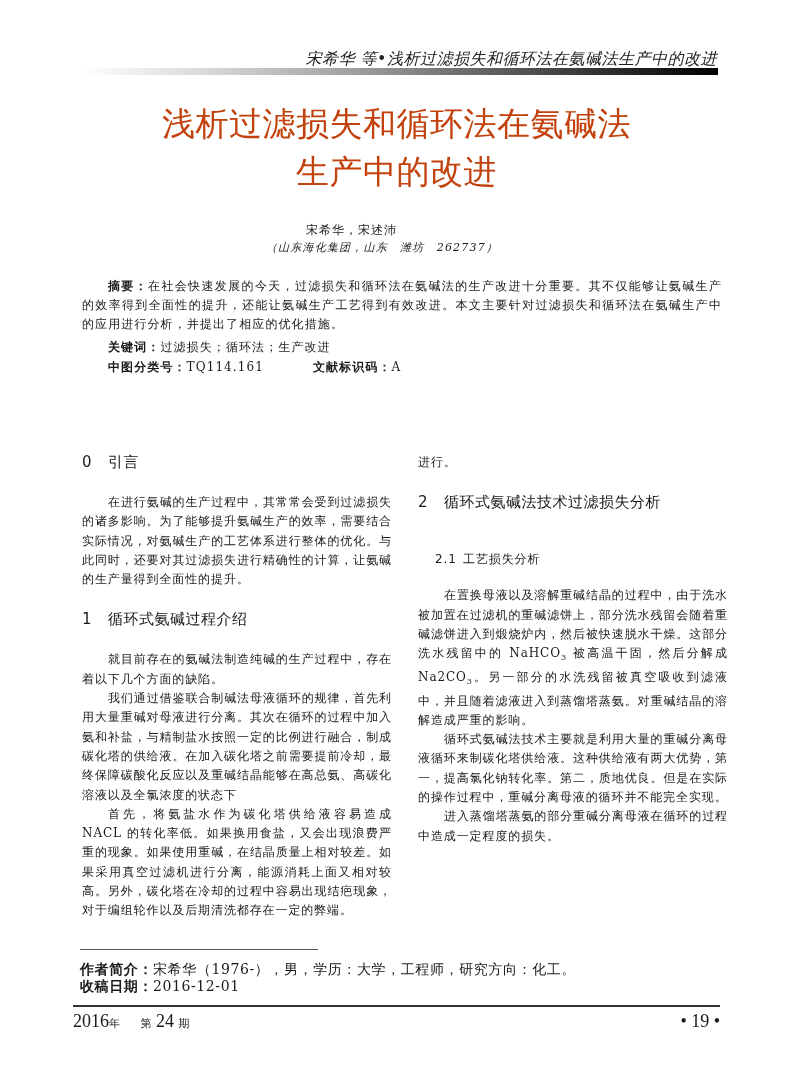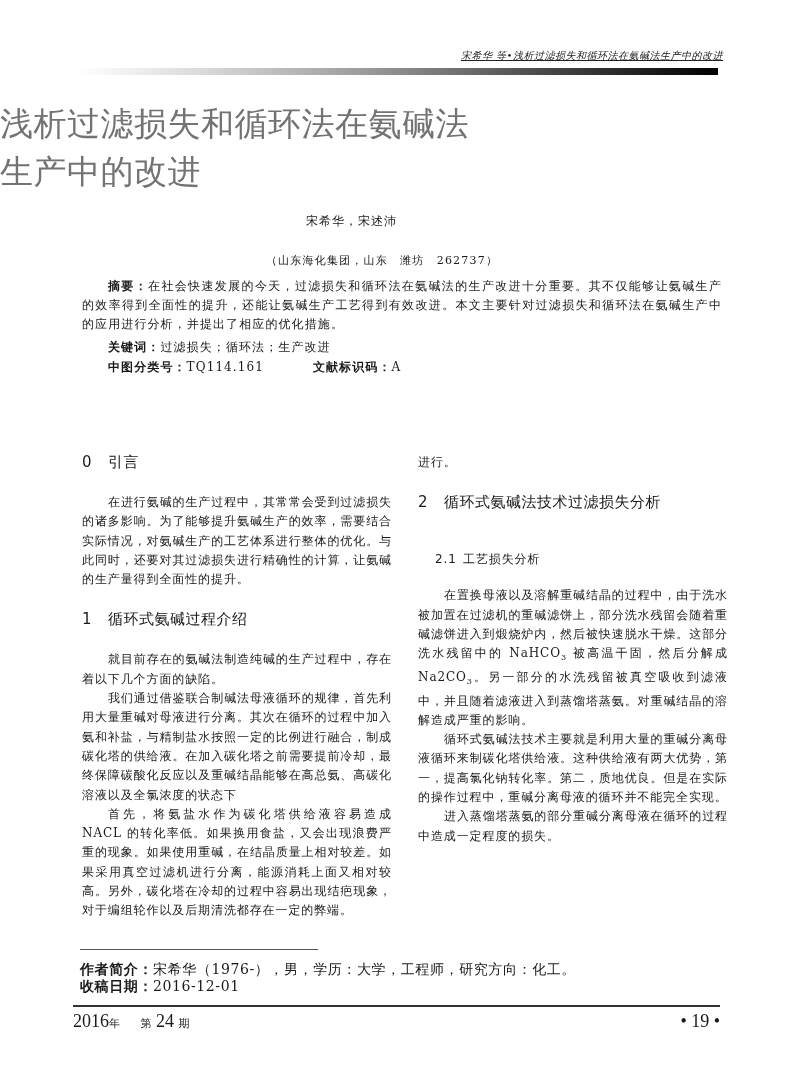--- a/index.html
+++ b/index.html
@@ -1,42 +1,41 @@
 <!DOCTYPE html>
 <html><head>
   <meta charset="utf-8">
   <style>
     html, body { margin: 0; padding: 0; background: #ffffff; }
     body {
       width: 793px; height: 1077px; position: relative; overflow: hidden;
       font-family: "DejaVu Serif", "Liberation Serif", serif; color: #1a1a1a;
     }
     .running-head {
-      position: absolute; top: 49px; right: 70px;
-      font-size: 10px; font-style: italic; letter-spacing: 0.5px; color: #222;
+      position: absolute; top: 49px; right: 76px;
+      font-size: 16px; font-style: italic; letter-spacing: 0.5px; color: #222;
       font-family: "DejaVu Serif", serif;
-      text-decoration: underline;
     }
     .head-bar {
       position: absolute; top: 68px; left: 80px; width: 638px; height: 7px;
       background: linear-gradient(to right, #ffffff 0%, #d8d8d8 20%, #9a9a9a 45%, #505050 70%, #000000 100%);
     }
     .title {
-      position: absolute; top: 100px; left: 0; width: 793px; 
-      font-size: 33px; line-height: 48px; font-family: "DejaVu Serif", serif; color: #737373;
+      position: absolute; top: 100px; left: 0; width: 793px; text-align: center;
+      font-size: 33px; line-height: 48px; font-family: "DejaVu Serif", serif; color: #c2410c;
       letter-spacing: 0.5px;
     }
     .title div { margin: 0; }
     .authors {
-      position: absolute; top: 213px; left: 0; width: 703px; text-align: center;
+      position: absolute; top: 222px; left: 0; width: 703px; text-align: center;
       font-size: 12px; letter-spacing: 1px;
     }
     .affil {
-      position: absolute; top: 253px; left: 0; width: 764px; text-align: center;
-      font-size: 11px; letter-spacing: 1.2px;
+      position: absolute; top: 240px; left: 0; width: 764px; text-align: center;
+      font-size: 11px; letter-spacing: 1.2px; font-style: italic;
     }
     .abstract {
       position: absolute; top: 277px; left: 82px; width: 640px;
       font-size: 12px; line-height: 19px; letter-spacing: 1.1px; text-align: justify;
     }
     .abstract .indent { text-indent: 26px; }
     .abstract b, .meta b, .footnote b { font-weight: bold; font-family: Liberation Sans, sans-serif; }
     .meta { position: absolute; left: 108px; font-size: 12px; letter-spacing: 1.1px; }
     .kw { top: 339px; }
     .clc { top: 359px; }

